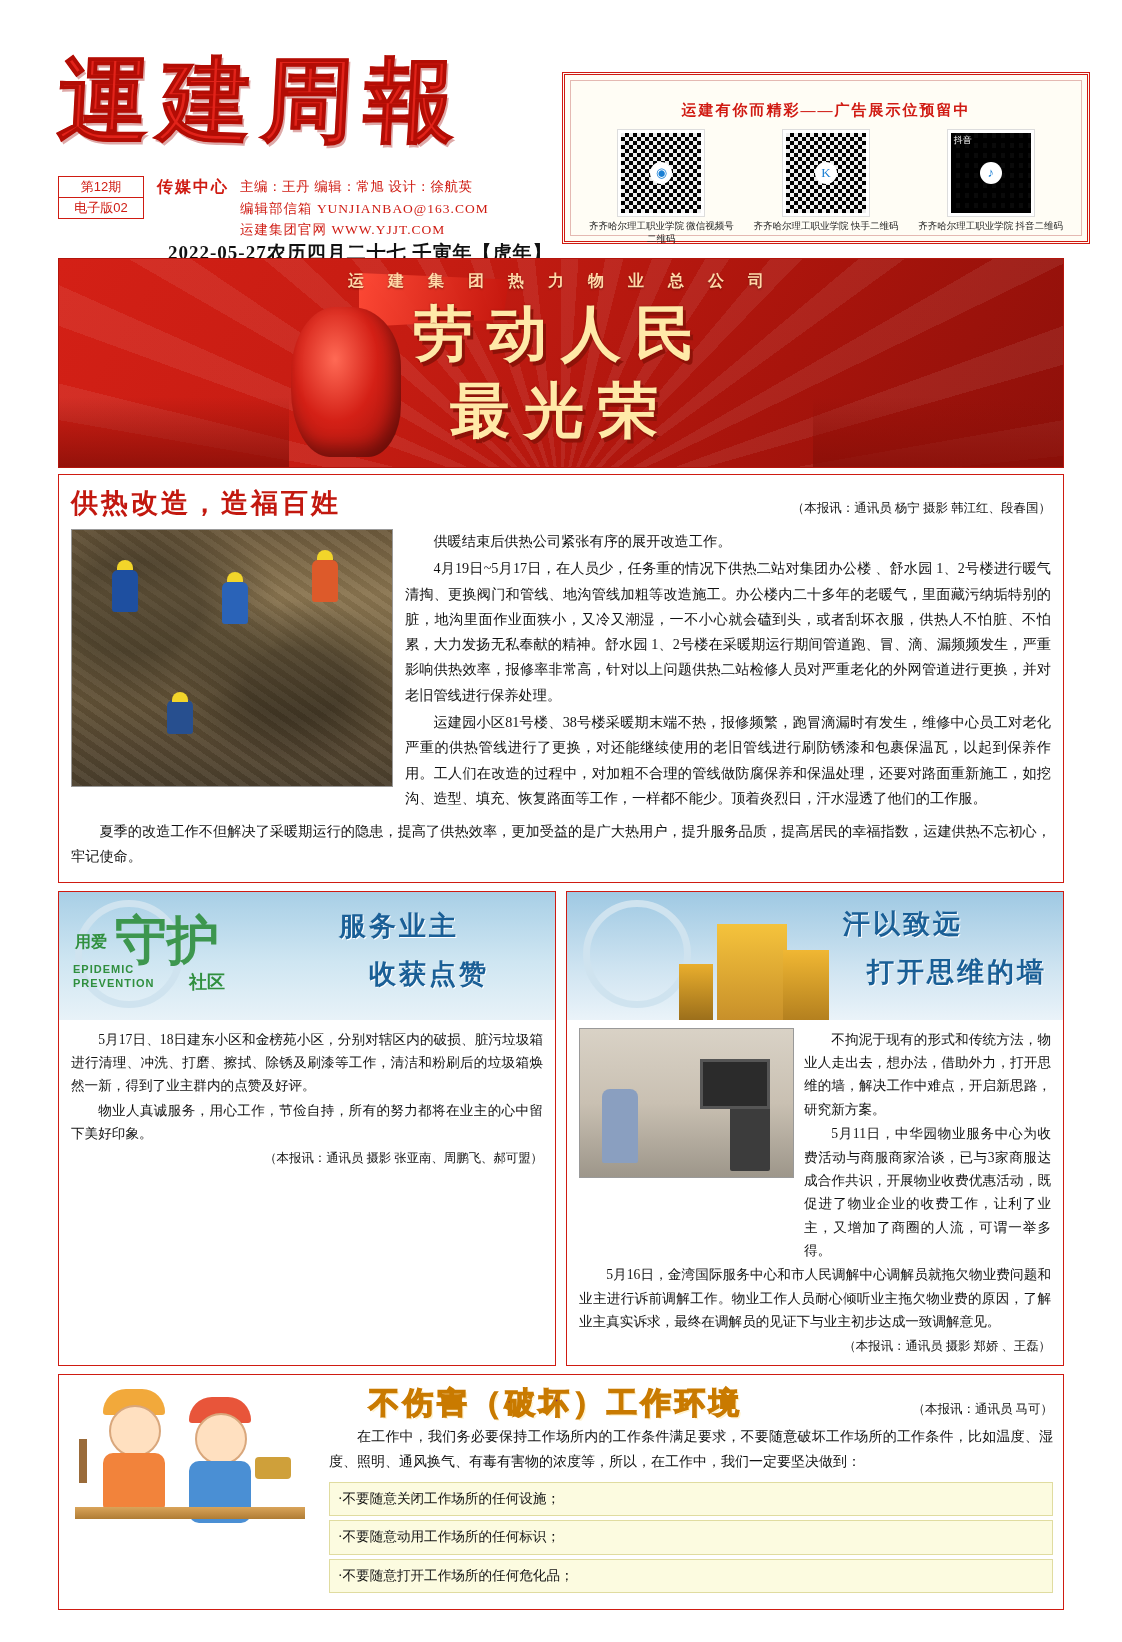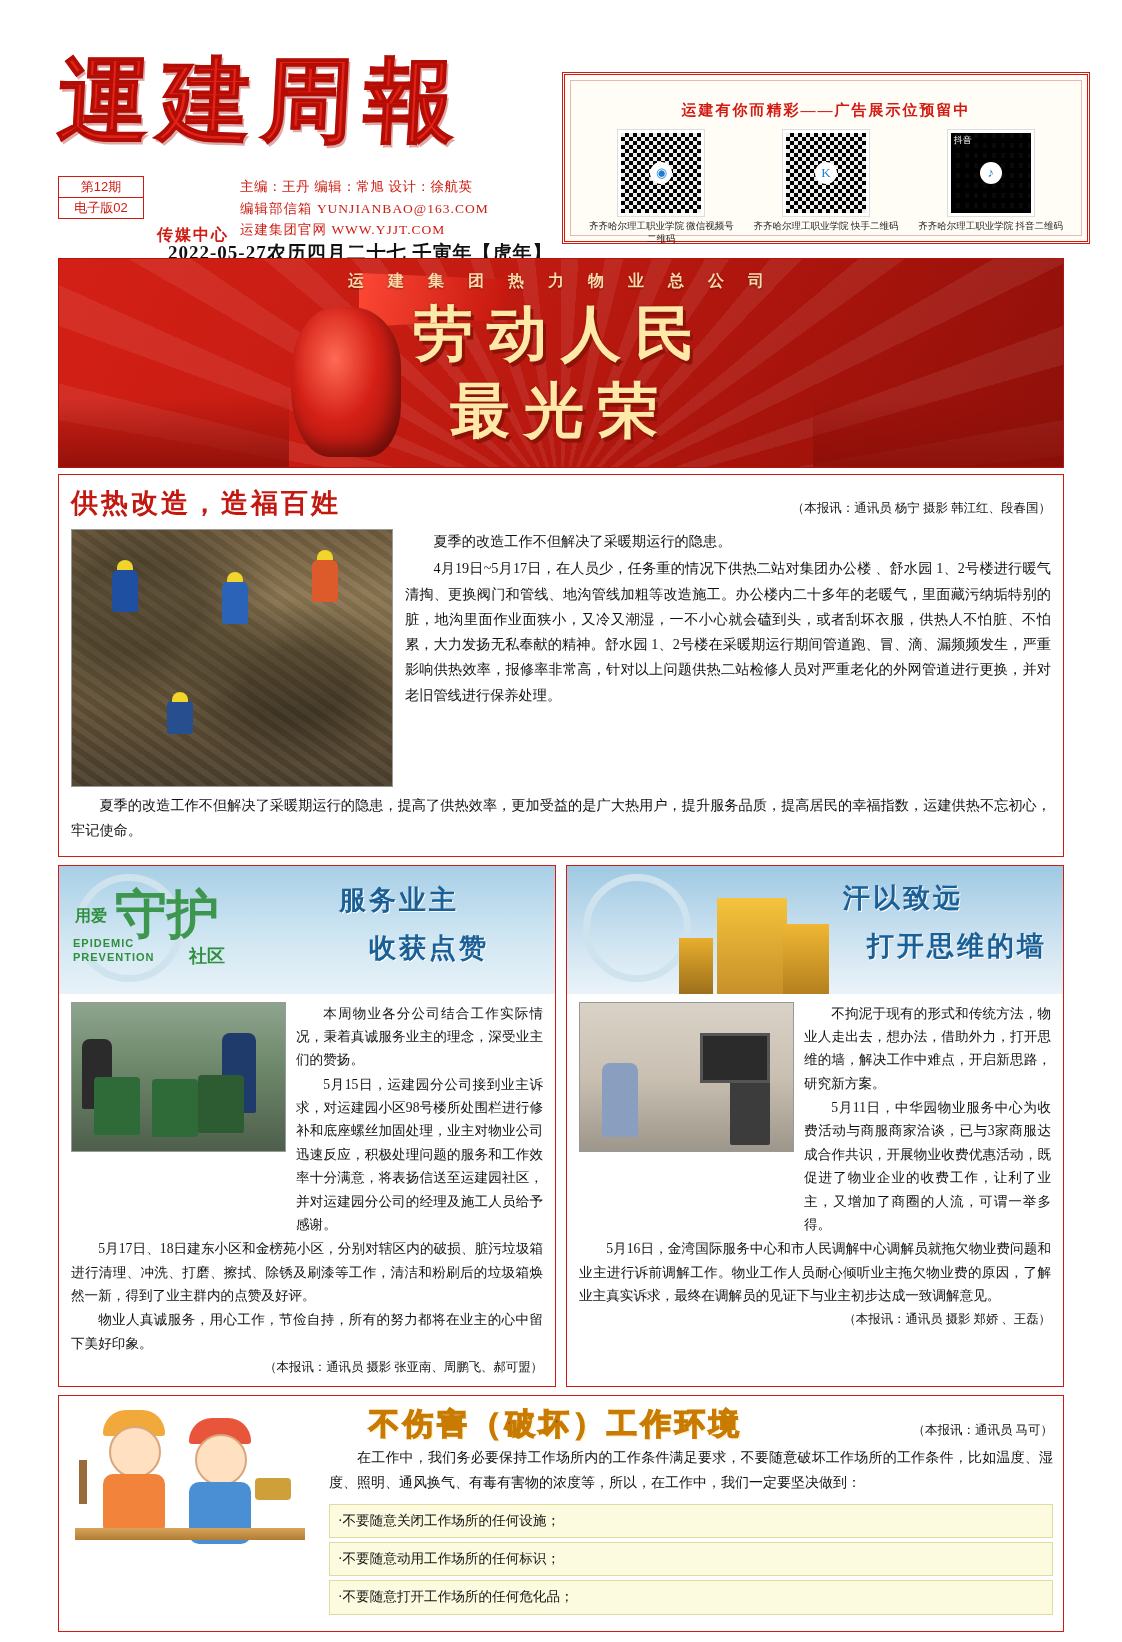--- a/index.html
+++ b/index.html
@@ -31,21 +31,21 @@
   .issue-box {
     position:absolute; left:58px; top:176px;
     width:86px; border:1.5px solid #cf1b12; color:#cf1b12;
     font-size:13px; text-align:center; line-height:1.55;
     font-family:"Liberation Sans", sans-serif;
   }
   .issue-box div:first-child { border-bottom:1.5px solid #cf1b12; }
   .media-center {
     position:absolute; left:152px; top:176px; width:82px;
     color:#cf1b12; font-size:16px; font-weight:bold; text-align:center;
-    line-height:1.35; letter-spacing:2px;margin-top:48px;
+    line-height:1.35; letter-spacing:2px;
   }
   .mast-info {
     position:absolute; left:240px; top:176px; color:#cf1b12;
     font-size:13.5px; line-height:1.6; letter-spacing:.5px;
     font-family:"Liberation Sans", sans-serif;
   }
   .mast-info .mono { font-family:"Liberation Serif", serif; letter-spacing:1px; }
   .mast-date {
     position:absolute; left:168px; top:240px;
     font-size:19px; font-weight:bold; color:#111; letter-spacing:1px;
@@ -350,22 +350,23 @@
         <div class="worker" style="left:40px;top:40px;background:#1e4fa0;"></div>
         <div class="helmet" style="left:45px;top:30px;"></div>
         <div class="worker" style="left:150px;top:52px;background:#2a63b8;"></div>
         <div class="helmet" style="left:155px;top:42px;"></div>
         <div class="worker" style="left:240px;top:30px;background:#dd5a2a;"></div>
         <div class="helmet" style="left:245px;top:20px;"></div>
         <div class="worker" style="left:95px;top:170px;background:#274f8f;height:34px;"></div>
         <div class="helmet" style="left:100px;top:162px;"></div>
       </div>
       <div class="a1-text">
-        <p>夏季的改造工作不但解决了采暖期运行的隐患。</p>
+        <p>供暖结束后供热公司紧张有序的展开改造工作。</p>
         <p>4月19日~5月17日，在人员少，任务重的情况下供热二站对集团办公楼 、舒水园 1、2号楼进行暖气清掏、更换阀门和管线、地沟管线加粗等改造施工。办公楼内二十多年的老暖气，里面藏污纳垢特别的脏，地沟里面作业面狭小，又冷又潮湿，一不小心就会磕到头，或者刮坏衣服，供热人不怕脏、不怕累，大力发扬无私奉献的精神。舒水园 1、2号楼在采暖期运行期间管道跑、冒、滴、漏频频发生，严重影响供热效率，报修率非常高，针对以上问题供热二站检修人员对严重老化的外网管道进行更换，并对老旧管线进行保养处理。</p>
+        <p>运建园小区81号楼、38号楼采暖期末端不热，报修频繁，跑冒滴漏时有发生，维修中心员工对老化严重的供热管线进行了更换，对还能继续使用的老旧管线进行刷防锈漆和包裹保温瓦，以起到保养作用。工人们在改造的过程中，对加粗不合理的管线做防腐保养和保温处理，还要对路面重新施工，如挖沟、造型、填充、恢复路面等工作，一样都不能少。顶着炎烈日，汗水湿透了他们的工作服。</p>
       </div>
     </div>
     <div class="a1-tail">
       <p>夏季的改造工作不但解决了采暖期运行的隐患，提高了供热效率，更加受益的是广大热用户，提升服务品质，提高居民的幸福指数，运建供热不忘初心，牢记使命。</p>
     </div>
   </div>
 
   <div class="two-col">
 
     <div class="col-box">
@@ -376,30 +377,20 @@
         <div class="cb-en">
           <div>EPIDEMIC</div>
           <div>PREVENTION</div>
         </div>
         <div style="position:absolute;left:130px;top:78px;font-size:18px;color:#2f8f3e;font-weight:bold;">社区</div>
         <div class="cb-title-main" style="left:280px;top:16px;">服务业主</div>
         <div class="cb-title-sub" style="left:310px;top:64px;">收获点赞</div>
       </div>
 
       <div class="col-body">
-        <div class="col-lead">
-          <div class="col-photo ph-trash">
-            <div class="fig" style="left:10px;top:36px;width:30px;height:70px;background:#2b2b2b;"></div>
-            <div class="fig" style="left:150px;top:30px;width:34px;height:80px;background:#1f3b6b;"></div>
-          </div>
-          <div style="flex:1;">
-            <p>本周物业各分公司结合工作实际情况，秉着真诚服务业主的理念，深受业主们的赞扬。</p>
-            <p>5月15日，运建园分公司接到业主诉求，对运建园小区98号楼所处围栏进行修补和底座螺丝加固处理，业主对物业公司迅速反应，积极处理问题的服务和工作效率十分满意，将表扬信送至运建园社区，并对运建园分公司的经理及施工人员给予感谢。</p>
-          </div>
-        </div>
         <p>5月17日、18日建东小区和金榜苑小区，分别对辖区内的破损、脏污垃圾箱进行清理、冲洗、打磨、擦拭、除锈及刷漆等工作，清洁和粉刷后的垃圾箱焕然一新，得到了业主群内的点赞及好评。</p>
         <p>物业人真诚服务，用心工作，节俭自持，所有的努力都将在业主的心中留下美好印象。</p>
       </div>
       <div class="byline-r">（本报讯：通讯员 摄影 张亚南、周鹏飞、郝可盟）</div>
     </div>
 
     <div class="col-box">
       <div class="col-banner cb-right">
         <div class="cb-circle"></div>
         <div class="cb-tower3"></div>

